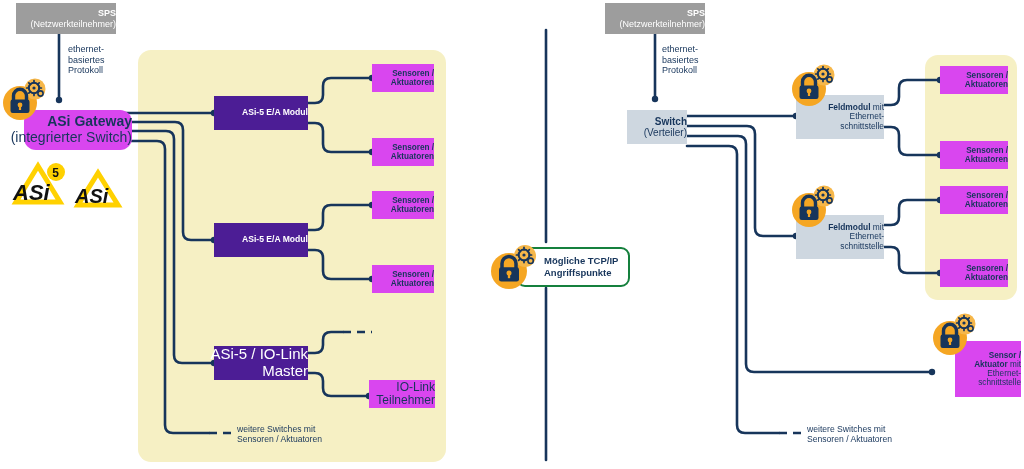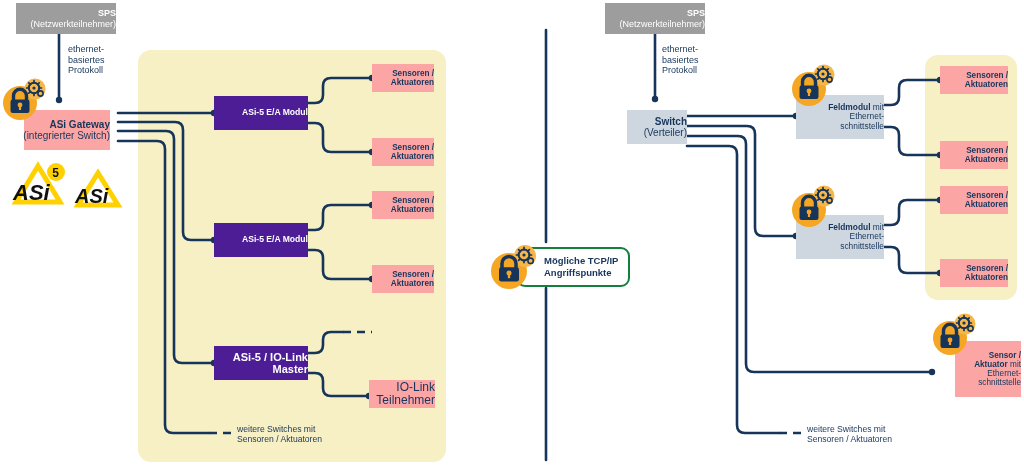--- a/index.html
+++ b/index.html
@@ -19,21 +19,21 @@
     display:flex; flex-direction:column;
     align-items:flex-end; justify-content:center;
     text-align:center;
     line-height:1.12;
     z-index:6;
   }
   .node .l1, .node .l2, .node .l3 { display:block; white-space:nowrap; }
 
   .grey-node   { background:#9d9d9d; color:#ffffff; }
   .bluegrey-node { background:#ced7e0; color:#17355b; }
-  .yellow-node { background:#fca5a5; color:#17355b; }
+  .yellow-node { background:#d946ef; color:#17355b; }
   .navy-node   { background:#4c1d95; color:#ffffff; }
 
   .bold  { font-weight:bold; }
   .reg   { font-weight:normal; }
 
   
   .panel {
     position:absolute;
     background:#f6f0c4;
     border-radius:13px;
@@ -188,21 +188,21 @@
       </g>
       <g>
         <path d="M11.5 22 v-4.2 a6.5 6.5 0 0 1 13 0 V22" fill="none" stroke="#17355b" stroke-width="3.4"></path>
         <rect x="8.5" y="21.5" width="19" height="13.5" rx="2.2" fill="#17355b"></rect>
         <circle cx="18" cy="27" r="2.4" fill="#f5a623"></circle>
         <rect x="16.9" y="27" width="2.2" height="5" fill="#f5a623"></rect>
       </g>
     </svg>
   </div>
 
-  <div class="node yellow-node" style="left:24px; top:110px; width:86px; height:40px; font-size:10px;">
+  <div class="node yellow-node" style="left:24px; top:110px; width:108px; height:40px; font-size:14px;border-radius:12px;">
     <span class="l1 bold">ASi Gateway</span>
     <span class="l2 reg">(integrierter Switch)</span>
   </div>
 
   <div class="asilogo" style="left:10px; top:160px;">
     <svg width="62" height="45" viewBox="0 0 62 45">
       <path d="M6 42 L28 6 L50 42 Z" fill="none" stroke="#ffd100" stroke-width="5"></path>
       <text x="3" y="40" font-family="'Liberation Sans',sans-serif" font-size="22" font-weight="bold" font-style="italic" fill="#111111">ASi</text>
       <circle cx="46" cy="12" r="9" fill="#ffd100"></circle>
       <text x="42.3" y="17" font-family="'Liberation Sans',sans-serif" font-size="12" font-weight="bold" fill="#111111">5</text>
@@ -215,21 +215,21 @@
       <text x="3" y="35" font-family="'Liberation Sans',sans-serif" font-size="20" font-weight="bold" font-style="italic" fill="#111111">ASi</text>
     </svg>
   </div>
 
   <div class="node navy-node" style="left:214px; top:96px; width:94px; height:34px; font-size:8.6px; font-weight:bold;">
     <span class="l1">ASi-5 E/A Modul</span>
   </div>
   <div class="node navy-node" style="left:214px; top:223px; width:94px; height:34px; font-size:8.6px; font-weight:bold;">
     <span class="l1">ASi-5 E/A Modul</span>
   </div>
-  <div class="node navy-node" style="left:214px; top:346px; width:94px; height:34px; font-size:11px; font-weight:bold;">
+  <div class="node navy-node" style="left:214px; top:346px; width:94px; height:34px; font-size:15px; font-weight:normal;">
     <span class="l1">ASi-5 / IO-Link</span>
     <span class="l2">Master</span>
   </div>
 
   <div class="node yellow-node" style="left:372px; top:64px; width:62px; height:28px; font-size:8.2px; font-weight:bold;">
     <span class="l1">Sensoren /</span>
     <span class="l2">Aktuatoren</span>
   </div>
   <div class="node yellow-node" style="left:372px; top:138px; width:62px; height:28px; font-size:8.2px; font-weight:bold;">
     <span class="l1">Sensoren /</span>

